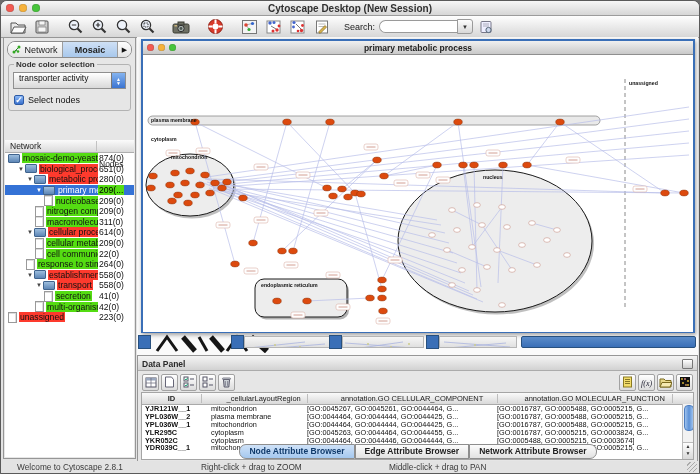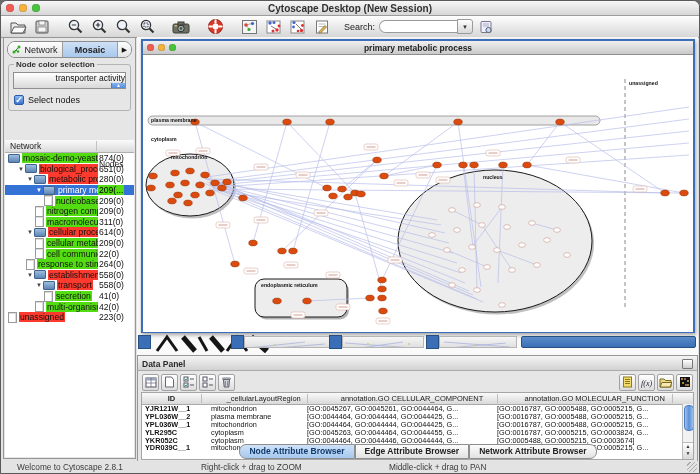--- a/index.html
+++ b/index.html
@@ -23,21 +23,21 @@
   
   .control-panel{position:absolute;left:2px;top:0px;width:133px;height:422px;background:#e6e6e6;border:1px solid #969696;box-sizing:border-box;}
   .panel-head{height:13px;font-size:8.5px;font-weight:bold;color:#2a2a2a;padding:1px 4px 0;background:linear-gradient(#f4f4f4,#d2d2d2);border-bottom:1px solid #ababab;display:flex;justify-content:space-between;align-items:center;}
   .float-ic{width:9px;height:8px;border:1px solid #777;border-radius:1px;background:linear-gradient(#fff,#ccc);}
   .tabs{display:flex;margin:3px 3px 2px;height:15px;border:1px solid #8d8d8d;border-radius:8px;overflow:hidden;background:#f6f6f6;font-size:9px;color:#222;}
   .tab{flex:1;display:flex;align-items:center;justify-content:center;gap:3px;border-right:1px solid #9d9d9d;background:linear-gradient(#fdfdfd,#e4e4e4);}
   .tab.selected{background:linear-gradient(#cfe0f5,#a8c8ec);font-weight:bold;}
   .tab-more{width:13px;display:flex;align-items:center;justify-content:center;font-size:7px;color:#111;background:linear-gradient(#fdfdfd,#e4e4e4);}
   .groupbox{margin:6px 4px 0;border:1px solid #b3b3b3;border-radius:3px;padding:7px 4px 5px;position:relative;}
   .groupbox-title{position:absolute;top:-5px;left:5px;background:#e6e6e6;font-size:8px;font-weight:bold;color:#333;padding:0 2px;}
-  .dropdown{height:15px;border:1px solid #8f8f8f;border-radius:0;background:linear-gradient(#ffffff,#d9d9d9);display:flex;align-items:flex-end;justify-content:space-between;font-size:8.5px;color:#111;padding-left:5px;overflow:hidden;flex-direction:column;}
+  .dropdown{height:15px;border:1px solid #8f8f8f;border-radius:0;background:linear-gradient(#ffffff,#d9d9d9);display:flex;align-items:flex-start;justify-content:space-between;font-size:8.5px;color:#111;padding-left:5px;overflow:hidden;}
   .dd-cap{width:13px;height:15px;background:linear-gradient(#85b4f0,#3b74d1);display:flex;flex-direction:column;align-items:center;justify-content:center;color:#fff;font-size:5px;line-height:4px;border-left:1px solid #777;}
   .checkbox-row{display:flex;align-items:center;gap:4px;margin:6px 1px 0;font-size:9px;color:#111;}
   .checkbox{width:10px;height:10px;border-radius:2px;background:linear-gradient(#8cb9f6,#3a71cd);border:1px solid #2d5ba6;color:#fff;font-size:9px;line-height:9px;text-align:center;font-weight:bold;box-sizing:border-box;}
   .tree-wrap{position:absolute;top:102px;left:1px;right:1px;bottom:1px;background:#fff;overflow:hidden;}
   .tree-header{display:flex;height:12px;background:linear-gradient(#fbfbfb,#dadada);border-bottom:1px solid #aeaeae;font-size:8.5px;color:#222;align-items:center;}
   .th-a{flex:1;padding-left:5px;border-right:1px solid #c2c2c2;}
   .th-b{width:35px;padding-left:2px;margin-top:36px;}
   .tree-row{display:flex;align-items:center;height:10.6px;font-size:8.6px;white-space:nowrap;color:#111;}
   .tree-row.sel{background:#3472d6;color:#fff;}
   .tr-label-zone{flex:1;display:flex;align-items:center;overflow:hidden;}

